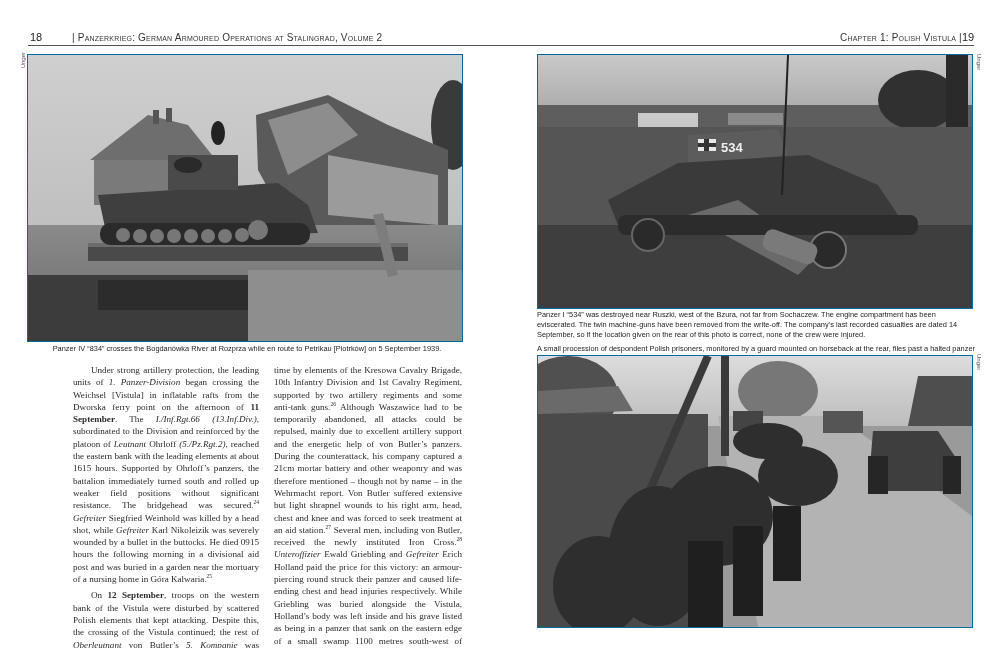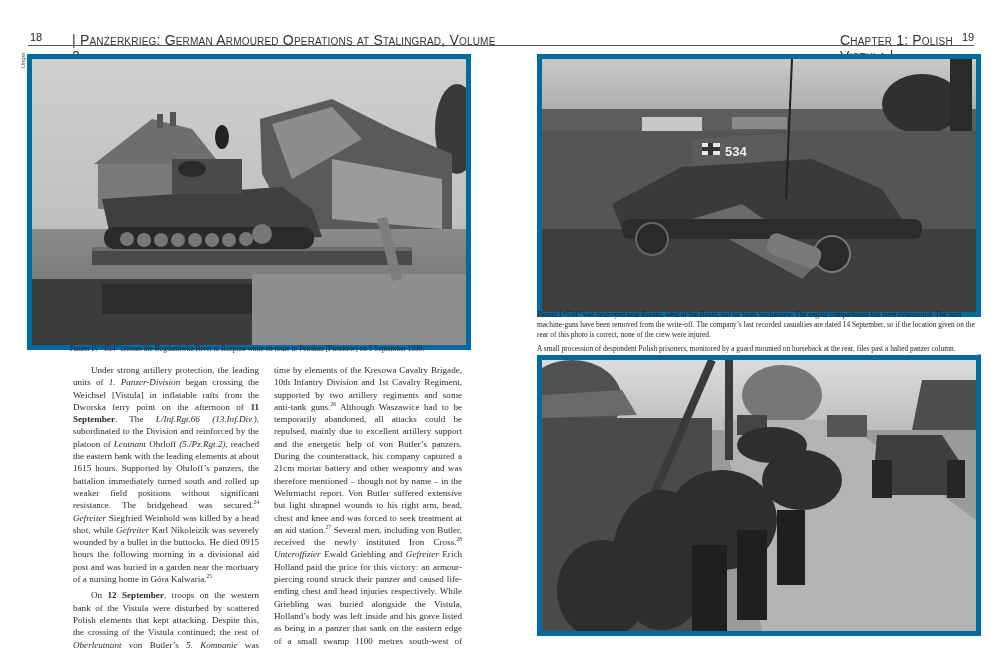--- a/index.html
+++ b/index.html
@@ -2,31 +2,31 @@
 <html><head>
 <meta charset="utf-8">
 <style>
   html, body { margin:0; padding:0; }
   body { width:1000px; height:648px; background:#fff; position:relative; overflow:hidden;
          font-family:"Liberation Serif", serif; color:#222; }
   .page { position:absolute; top:8px; height:648px; }
   .page-left { left:0; width:500px; }
   .page-right { left:500px; width:500px; }
 
-  .hdr { position:absolute; top:24px; font-family:"Liberation Sans", sans-serif; font-size:14px; color:#333;
+  .hdr { position:absolute; top:24px; font-family:"Liberation Sans", sans-serif; font-size:10px; color:#333;
          font-variant:small-caps; letter-spacing:0.2px; }
   .hdr-rule { position:absolute; top:37px; height:1px; background:#555; }
   .pnum { position:absolute; top:23px; font-family:"Liberation Sans", sans-serif; font-size:11px; color:#222; }
 
-  .photo { position:absolute; border:5px solid #0369a1; overflow:hidden; }
+  .photo { position:absolute; border:1px solid #0369a1; overflow:hidden; }
   .side-credit { position:absolute; font-family:"Liberation Sans", sans-serif; font-size:6px; color:#555;
                  writing-mode:vertical-rl; transform:rotate(180deg); }
   .side-credit.r { transform:none; }
 
-  .caption { position:absolute; font-family:Liberation Serif, serif; font-size:7.4px; line-height:10.2px; color:#222; }
+  .caption { position:absolute; font-family:Liberation Sans, sans-serif; font-size:7.4px; line-height:10.2px; color:#222; }
 
   .col { position:absolute; font-size:9.1px; line-height:12.3px; text-align:justify; hyphens:auto; color:#2a2a2a; }
   .col p { margin:0; text-indent:18px; }
   .col p + p { margin-top:4px; }
   .col i { font-style:italic;margin-top:45px; }
   .col b { font-weight:bold; }
   sup { font-size:5.5px; line-height:0; }
 </style>
 </head>
 <body>

